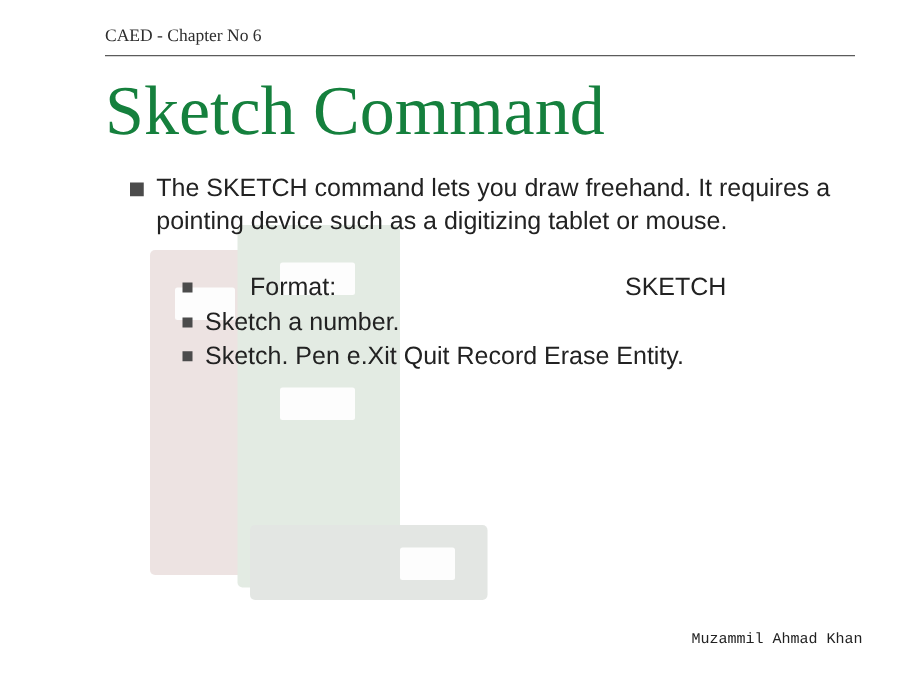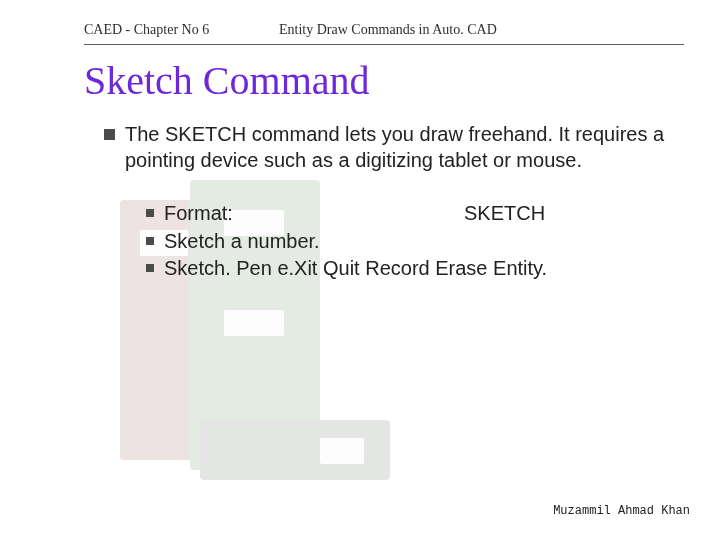--- a/index.html
+++ b/index.html
@@ -20,22 +20,22 @@
   .header .left { width: 195px; }
   .header .right { }
   .divider {
     margin: 4px 36px 0 84px;
     border: none;
     border-top: 1px solid #5b5b5b;
   }
   .title {
     padding: 12px 12px 18px 84px;
     font-family: "Times New Roman", serif;
-    font-size: 40px;
-    color: #6d28d9;
+    font-size: 56px;
+    color: #15803d;
   }
   
   .books {
     position: absolute;
     left: 120px;
     top: 180px;
     width: 260px;
     height: 300px;
     opacity: 0.13;
     z-index: 0;
@@ -90,38 +90,37 @@
     display: flex;
     gap: 10px;
     margin-bottom: 2px;
   }
   .sub-line {
     flex: 1;
     display: flex;
   }
   .col-a { }
   .col-b { }
-  .sub-line.two .col-a { width: 300px; }
+  .sub-line.two .col-a { width: 300px; margin-left: 36px; }
   .footer {
     position: absolute;
     right: 30px;
     bottom: 22px;
     text-align: right;
     font-family: "Courier New", monospace;
     font-size: 12px;
     color: #222;
     line-height: 1.2;
   }
 </style>
 </head>
 <body>
 
 <div class="header">
   <div class="left">CAED - Chapter No 6</div>
-  <div class="right">Entity Draw Commands in Auto. CAD</div>
 </div>
 <hr class="divider">
 
 <div class="title">Sketch Command</div>
 
 <div class="books">
   <div class="book red">
       <div class="label"></div>
     </div>
   <div class="book green">

